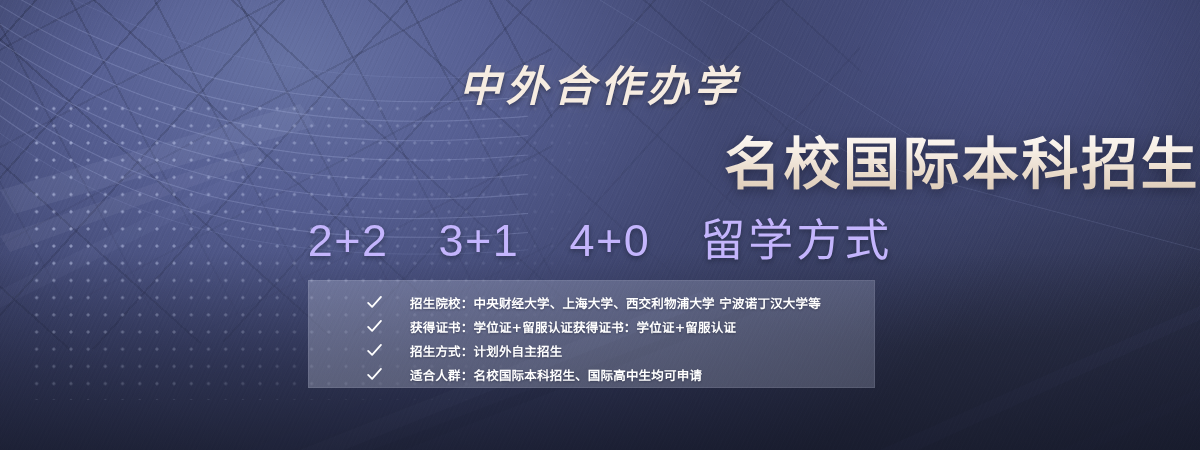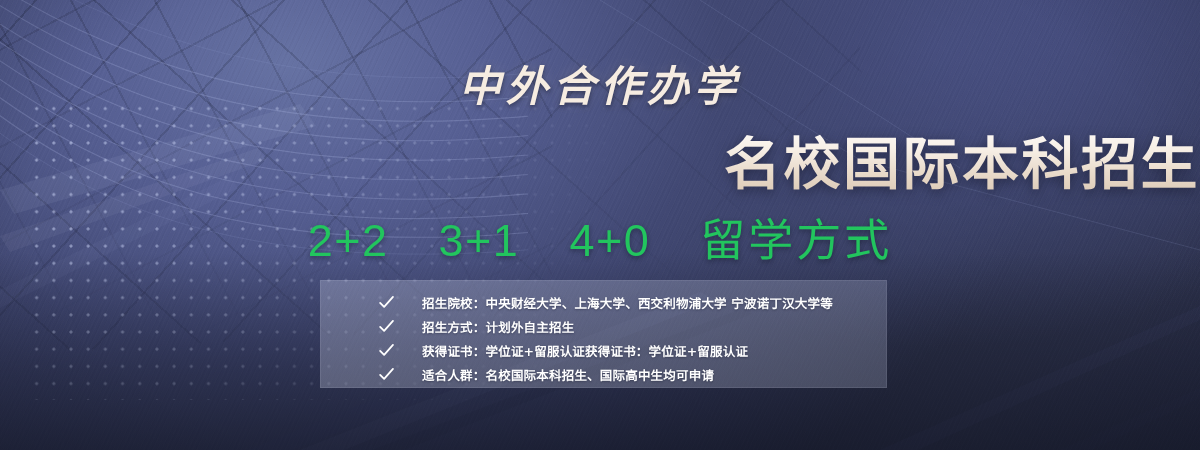--- a/index.html
+++ b/index.html
@@ -116,32 +116,32 @@
     filter:drop-shadow(0 3px 6px rgba(14,17,32,.55));
   }
 
   .headline-3{
     position:absolute;left:0;right:0;top:204px;
     text-align:center;
     font-family:"Liberation Sans","DejaVu Sans",sans-serif;
     font-size:45px;
     font-weight:400;
     letter-spacing:1.5px;
-    color:#22c55e;
+    color:#c4b5fd;
     white-space:nowrap;
     text-shadow:0 2px 5px rgba(14,17,32,.45);
   }
   .headline-3 .mode{font-weight:400;}
   .headline-3 .gap{display:inline-block;width:22px;}
   .headline-3 .way{letter-spacing:3px;}
 
   
   .panel{
     position:absolute;
-    left:320px;top:280px;
+    left:308px;top:280px;
     width:567px;height:108px;
     background:linear-gradient(to right, rgba(206,211,233,.30) 0%, rgba(200,206,230,.27) 60%, rgba(196,202,228,.24) 100%);
     box-shadow:inset 0 0 0 1px rgba(225,229,245,.10);
     padding:10px 0 0 0;
   }
 
   .feature-row{
     display:flex;
     align-items:center;
     height:24px;
@@ -249,30 +249,30 @@
         </span>
         <span class="feature-text">招生院校：中央财经大学、上海大学、西交利物浦大学 宁波诺丁汉大学等</span>
       </div>
 
       <div class="feature-row">
         <span class="check-icon">
           <svg viewBox="0 0 20 20" aria-hidden="true">
             <path d="M2.5 10.4 L7.2 15.2 L17.6 3.4" fill="none" stroke="#ffffff" stroke-width="2.1" stroke-linecap="round" stroke-linejoin="round"></path>
           </svg>
         </span>
+        <span class="feature-text">获得证书：学位证+留服认证获得证书：学位证+留服认证</span>
+      </div>
+
+      <div class="feature-row">
+        <span class="check-icon">
+          <svg viewBox="0 0 20 20" aria-hidden="true">
+            <path d="M2.5 10.4 L7.2 15.2 L17.6 3.4" fill="none" stroke="#ffffff" stroke-width="2.1" stroke-linecap="round" stroke-linejoin="round"></path>
+          </svg>
+        </span>
         <span class="feature-text">招生方式：计划外自主招生</span>
-      </div>
-
-      <div class="feature-row">
-        <span class="check-icon">
-          <svg viewBox="0 0 20 20" aria-hidden="true">
-            <path d="M2.5 10.4 L7.2 15.2 L17.6 3.4" fill="none" stroke="#ffffff" stroke-width="2.1" stroke-linecap="round" stroke-linejoin="round"></path>
-          </svg>
-        </span>
-        <span class="feature-text">获得证书：学位证+留服认证获得证书：学位证+留服认证</span>
       </div>
 
       <div class="feature-row">
         <span class="check-icon">
           <svg viewBox="0 0 20 20" aria-hidden="true">
             <path d="M2.5 10.4 L7.2 15.2 L17.6 3.4" fill="none" stroke="#ffffff" stroke-width="2.1" stroke-linecap="round" stroke-linejoin="round"></path>
           </svg>
         </span>
         <span class="feature-text">适合人群：名校国际本科招生、国际高中生均可申请</span>
       </div>

